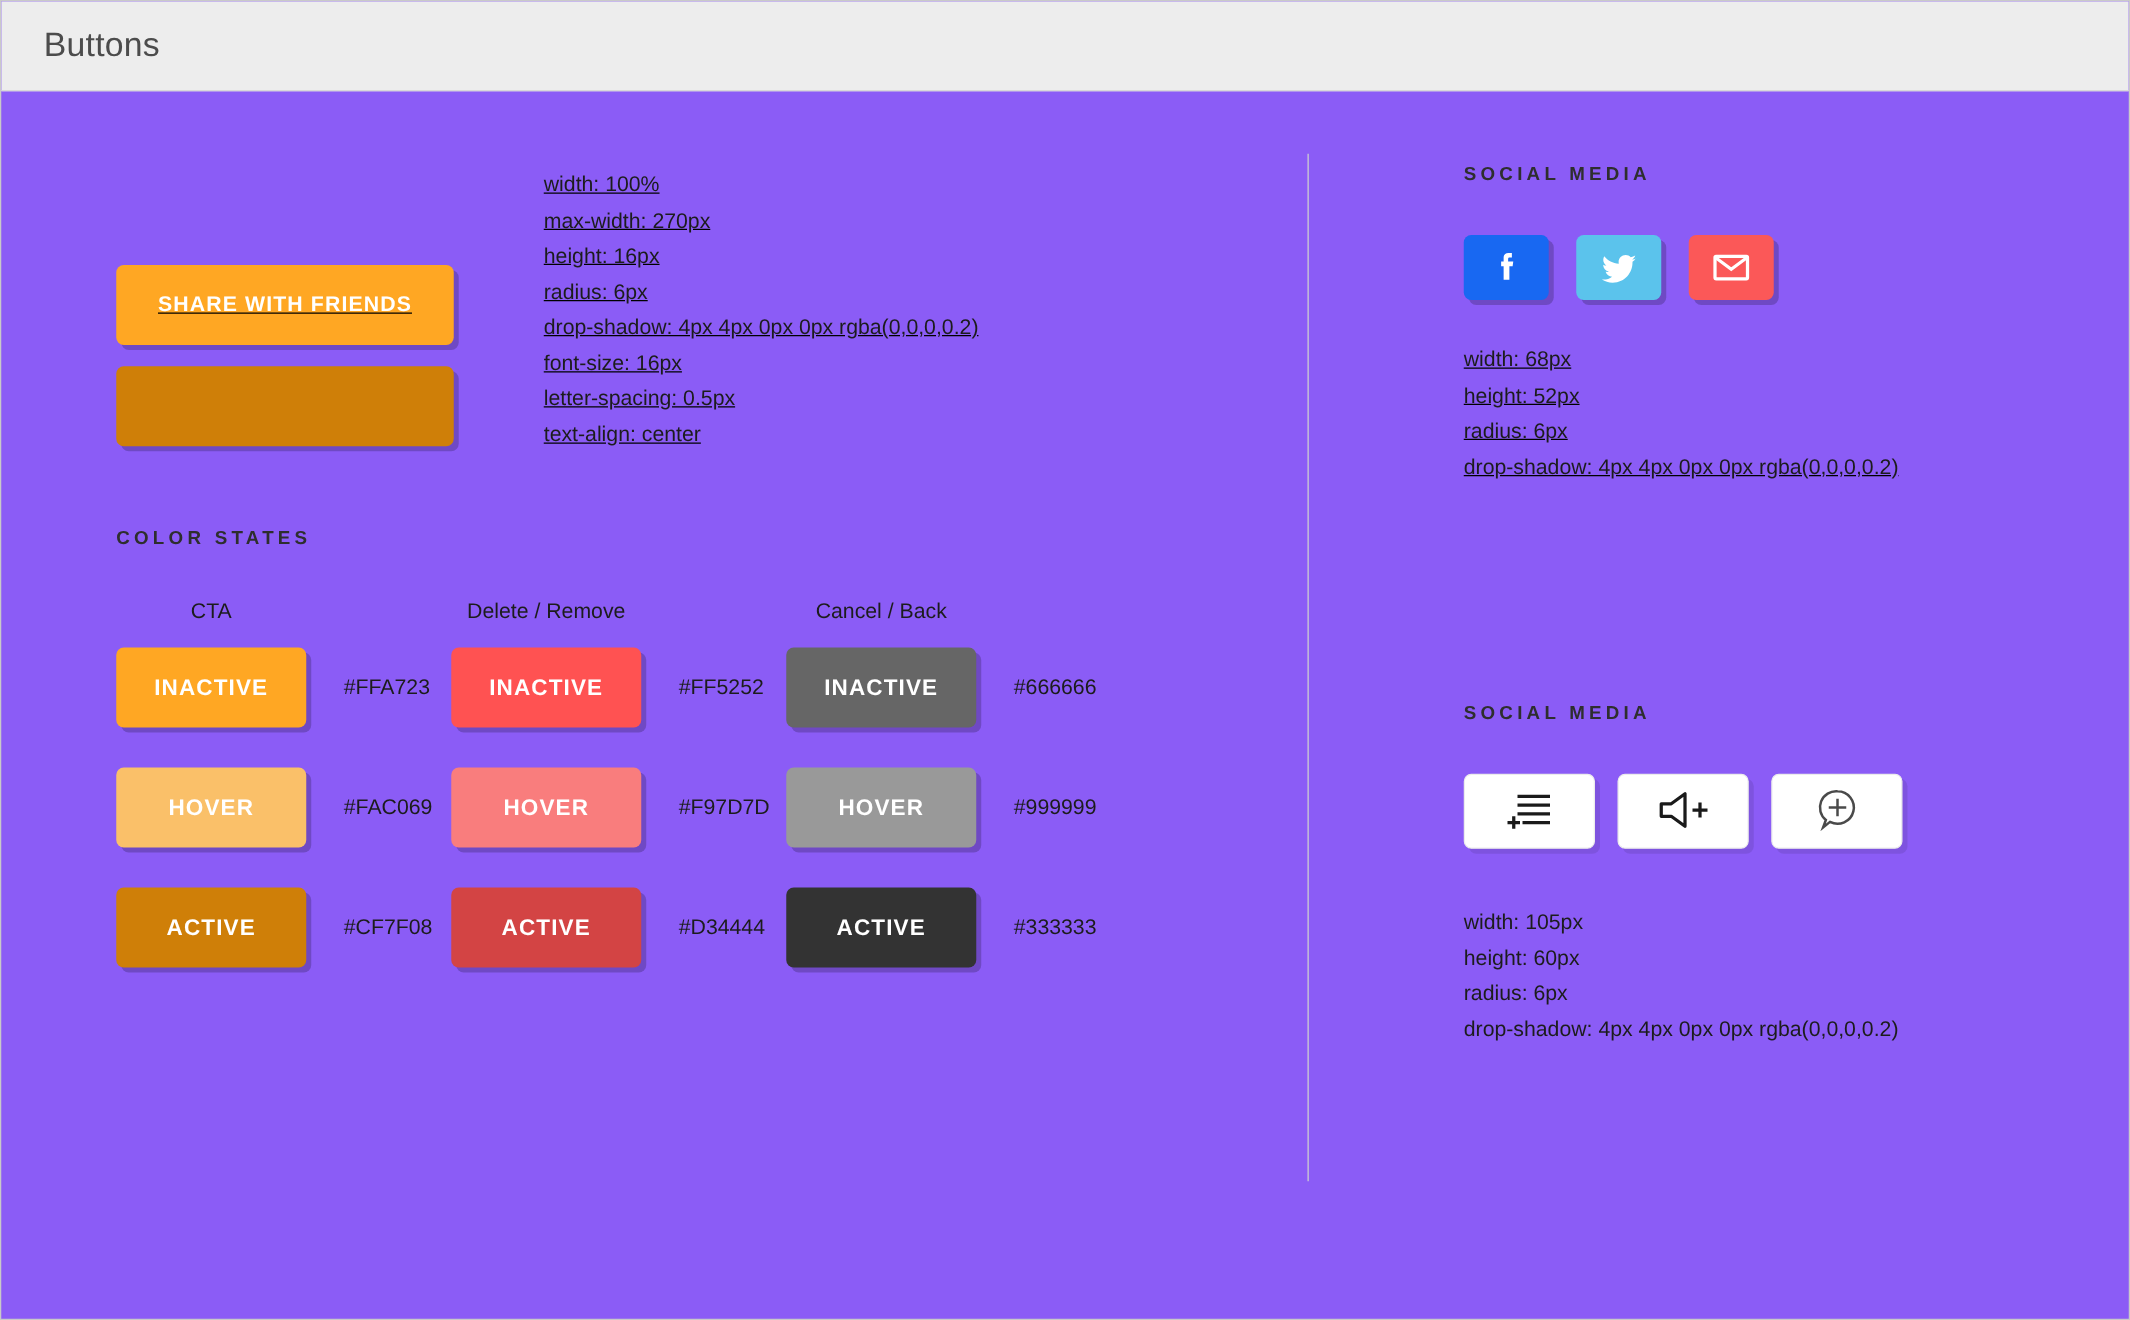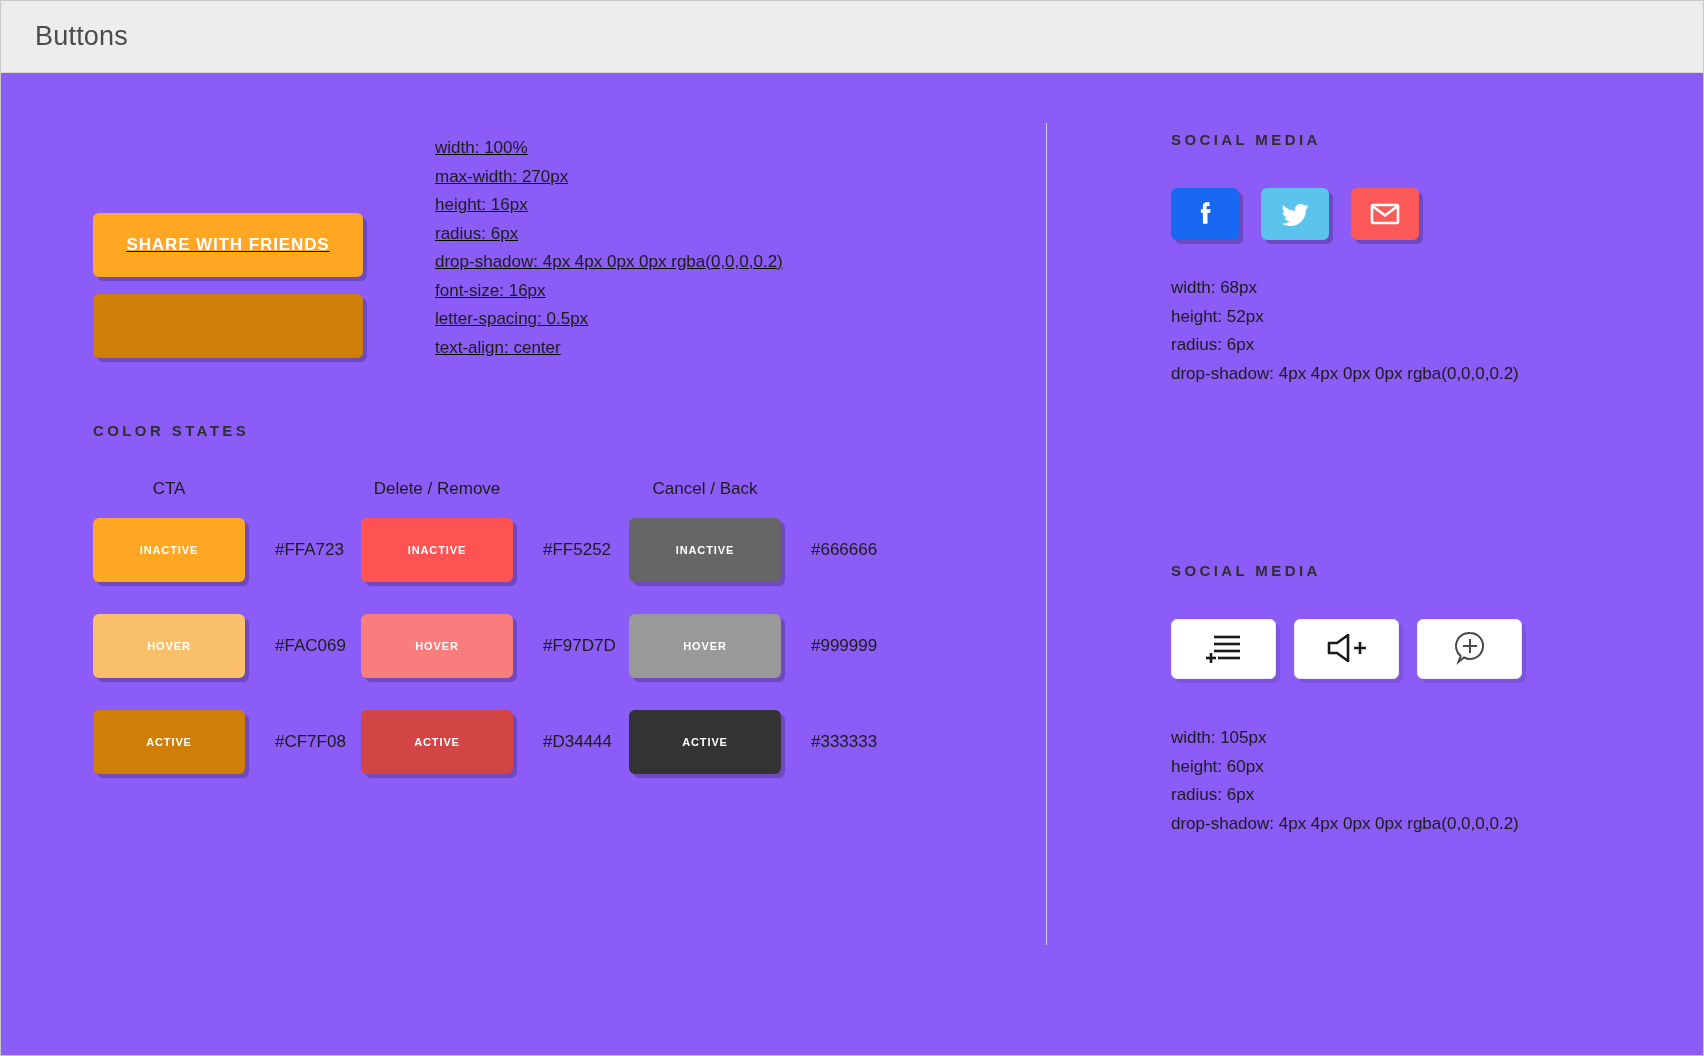--- a/index.html
+++ b/index.html
@@ -86,21 +86,21 @@
   .state-col-title {
     font-size: 17px; color: #1c1c1c;
     text-align: center; width: 152px;
     margin-bottom: 19px;
   }
   .state-row { display: flex; align-items: center; margin-bottom: 32px; }
   .state-btn {
     width: 152px; height: 64px;
     border-radius: 6px; border: 0;
     color: #ffffff;
-    font-size: 11px; font-weight: bold;
+    font-size: 18px; font-weight: bold;
     letter-spacing: 0.9px;
     box-shadow: 4px 4px 0px 0px rgba(0,0,0,0.2);
     cursor: pointer;
     display: flex; align-items: center; justify-content: center;
   }
   .state-hex { margin-left: 30px; font-size: 17px; color: #1c1c1c; text-align: center; }
 
   
   .social-row { display: flex; gap: 22px; margin-bottom: 34px; }
   .social-btn {
@@ -239,21 +239,21 @@
           <button class="social-btn" style="background-color: rgb(251, 88, 88);">
             <span>
               <svg width="32" height="26" viewBox="0 0 32 26">
                   <rect x="3" y="4" width="26" height="18" rx="1" fill="none" stroke="#fff" stroke-width="2.6"></rect>
                   <path d="M3.6 5.2L16 14.4 28.4 5.2" fill="none" stroke="#fff" stroke-width="2.6"></path>
                 </svg>
             </span>
           </button>
         </div>
 
-        <ul class="spec-list" style="margin-left:0;padding-top:0;">
+        <ul class="spec-list" style="margin-left:0;padding-top:0;text-decoration:underline;">
           <li>width: 68px</li>
           <li>height: 52px</li>
           <li>radius: 6px</li>
           <li>drop-shadow: 4px 4px 0px 0px rgba(0,0,0,0.2)</li>
         </ul>
       </div>
 
       <div class="social-block-2">
         <div class="section-head">SOCIAL MEDIA</div>
 

